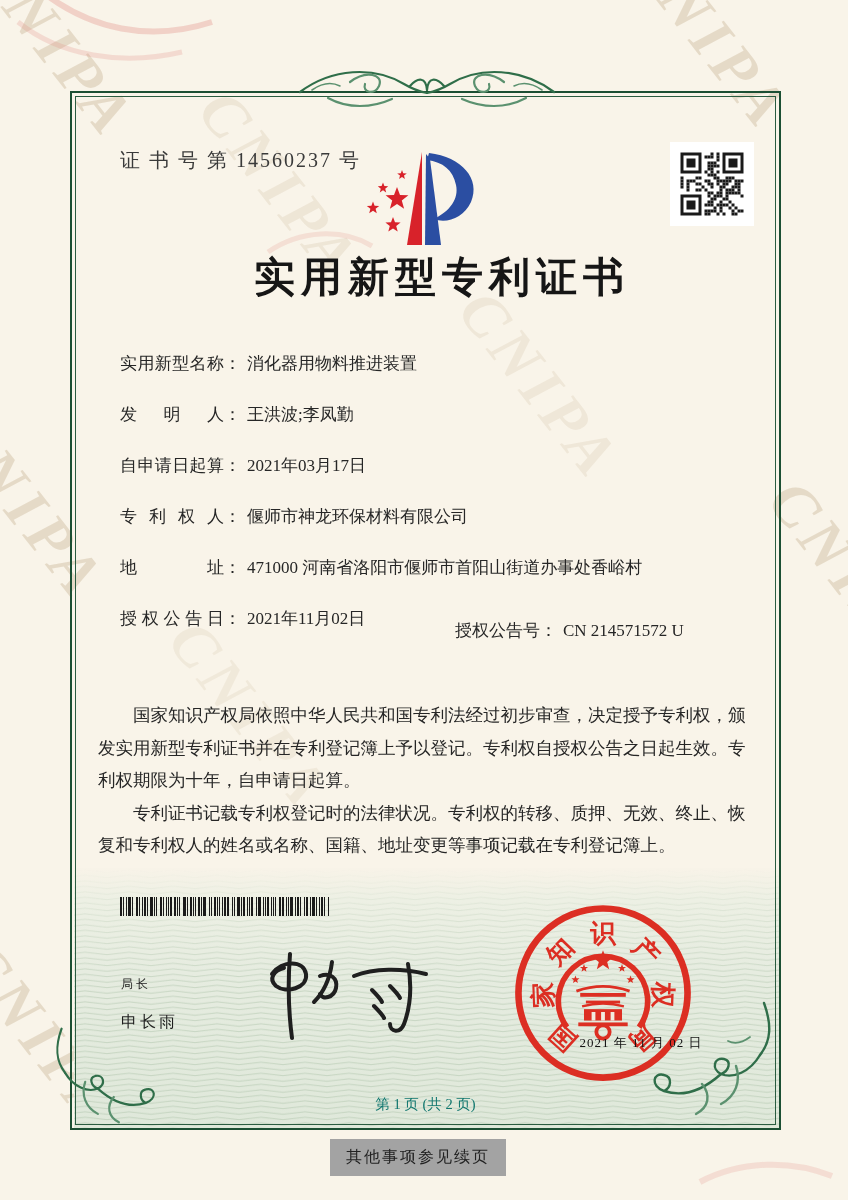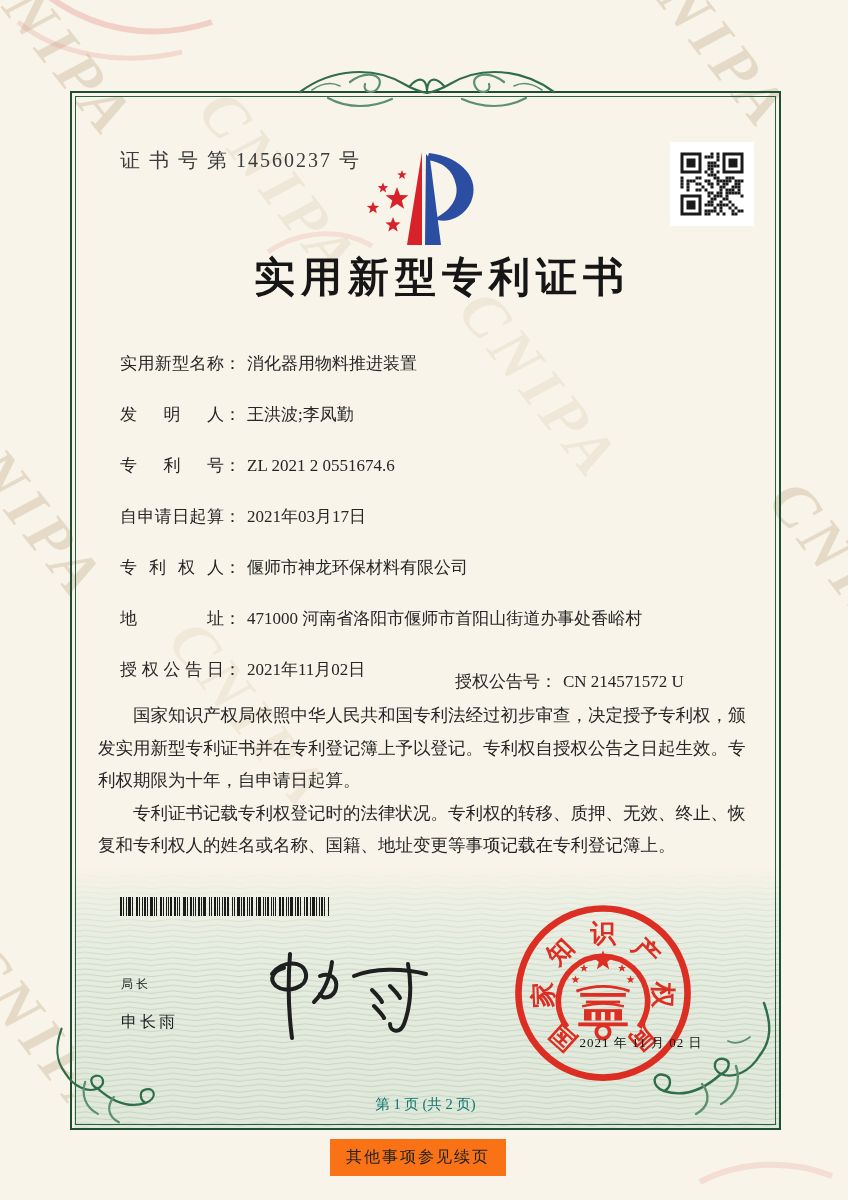--- a/index.html
+++ b/index.html
@@ -58,21 +58,21 @@
   
   .seal{position:absolute;left:508px;top:898px;}
   .seal text{fill:#dc2318;font-size:27px;font-weight:bold;text-anchor:middle;font-family:"Liberation Serif",serif;}
   .seal-date{
     position:absolute;left:516px;top:1034px;width:178px;text-align:center;
     font-size:13px;color:#141414;letter-spacing:1px;white-space:nowrap;margin-left:36px;
   }
   
   .page-footer{position:absolute;left:70px;top:1095px;width:711px;text-align:center;font-size:14.5px;color:#0f766e;}
   .cont-note{
-    position:absolute;left:330px;top:1139px;background:#f97316;
+    position:absolute;left:330px;top:1139px;background:#a3a3a3;
     padding:8px 16px;font-size:16px;letter-spacing:2px;color:#222;
   }
   
   .orn path{fill:none;stroke-linecap:round;}
   .logo{position:absolute;left:340px;top:135px;}
   .qr{position:absolute;left:670px;top:142px;}
   .pink{position:absolute;left:0;top:0;pointer-events:none;}
 </style>
 </head>
 <body>
@@ -314,23 +314,20 @@
   <div class="title">实用新型专利证书</div>
 
   <div class="fields">
     <div class="frow">
       <span class="flabel">实用新型名称</span><span class="fcolon">：</span><span>消化器用物料推进装置</span>
     </div>
     <div class="frow">
       <span class="flabel">发明人</span><span class="fcolon">：</span><span>王洪波;李凤勤</span>
     </div>
     <div class="frow">
-      <span class="flabel">专利号</span><span class="fcolon">：</span><span>ZL 2021 2 0551674.6</span>
-    </div>
-    <div class="frow">
       <span class="flabel">自申请日起算</span><span class="fcolon">：</span><span>2021年03月17日</span>
     </div>
     <div class="frow">
       <span class="flabel">专利权人</span><span class="fcolon">：</span><span>偃师市神龙环保材料有限公司</span>
     </div>
     <div class="frow">
       <span class="flabel">地址</span><span class="fcolon">：</span><span>471000 河南省洛阳市偃师市首阳山街道办事处香峪村</span>
     </div>
     <div class="frow">
       <span class="flabel">授权公告日</span><span class="fcolon">：</span><span>2021年11月02日</span>

